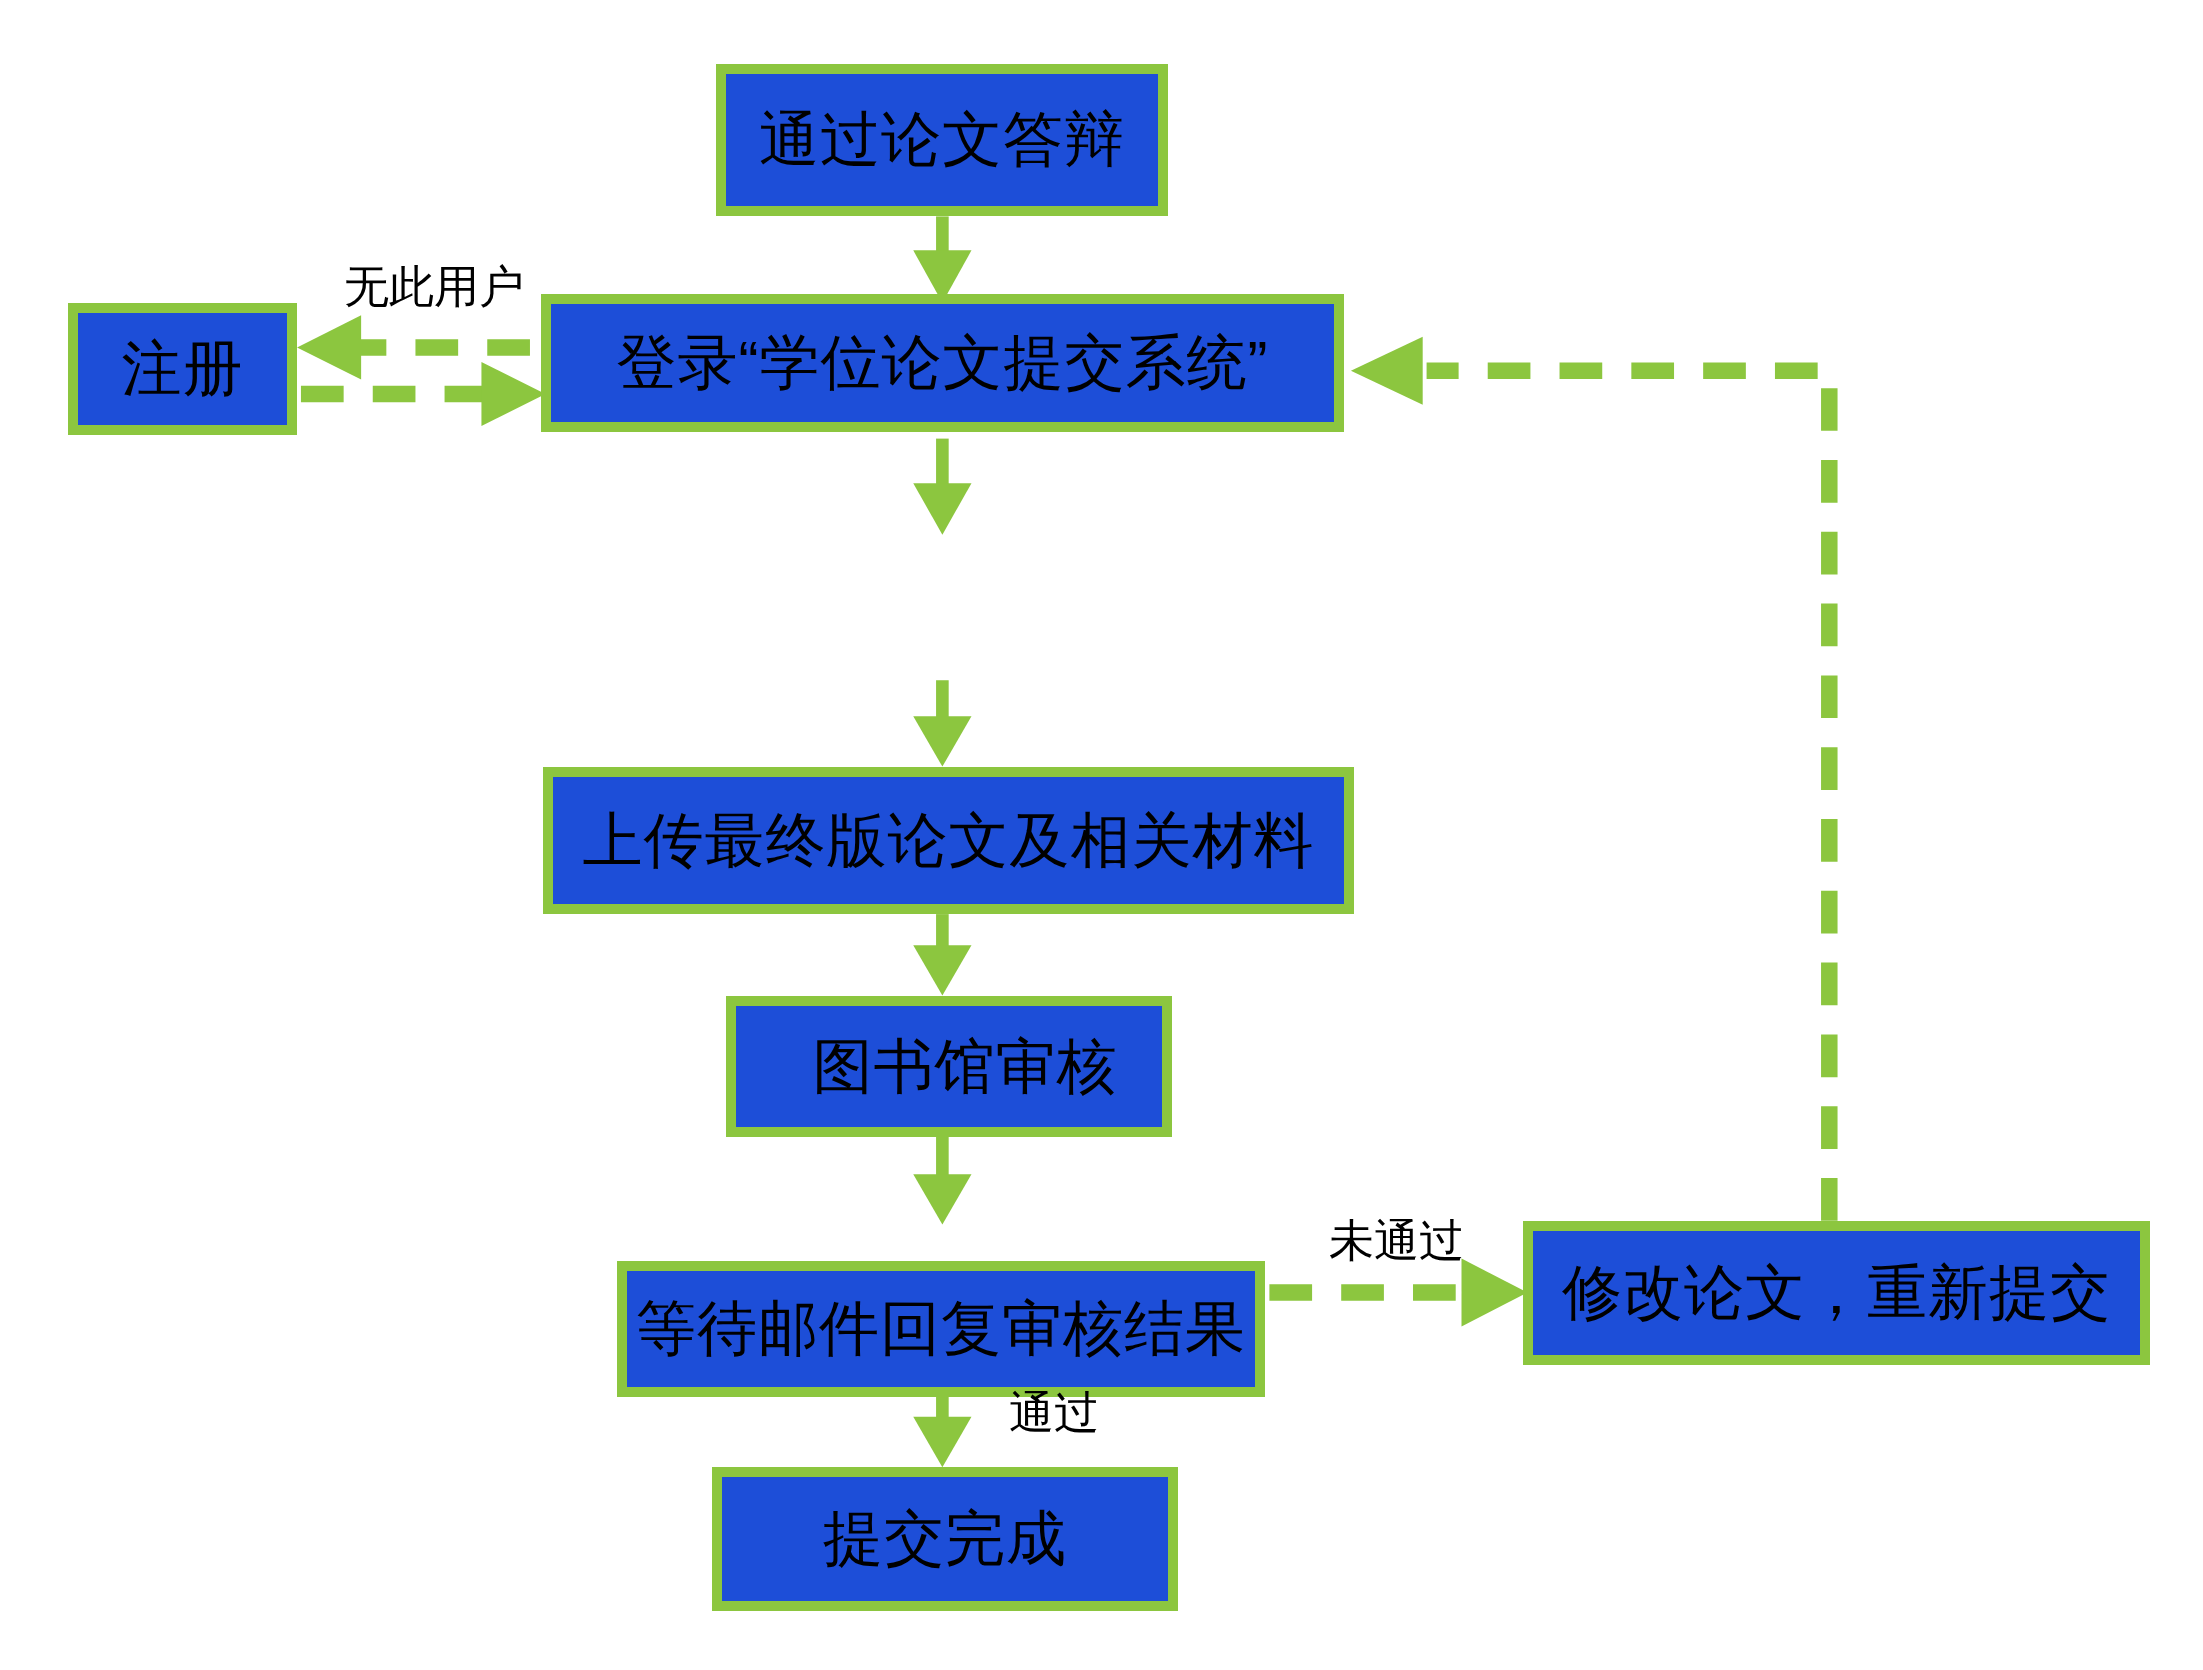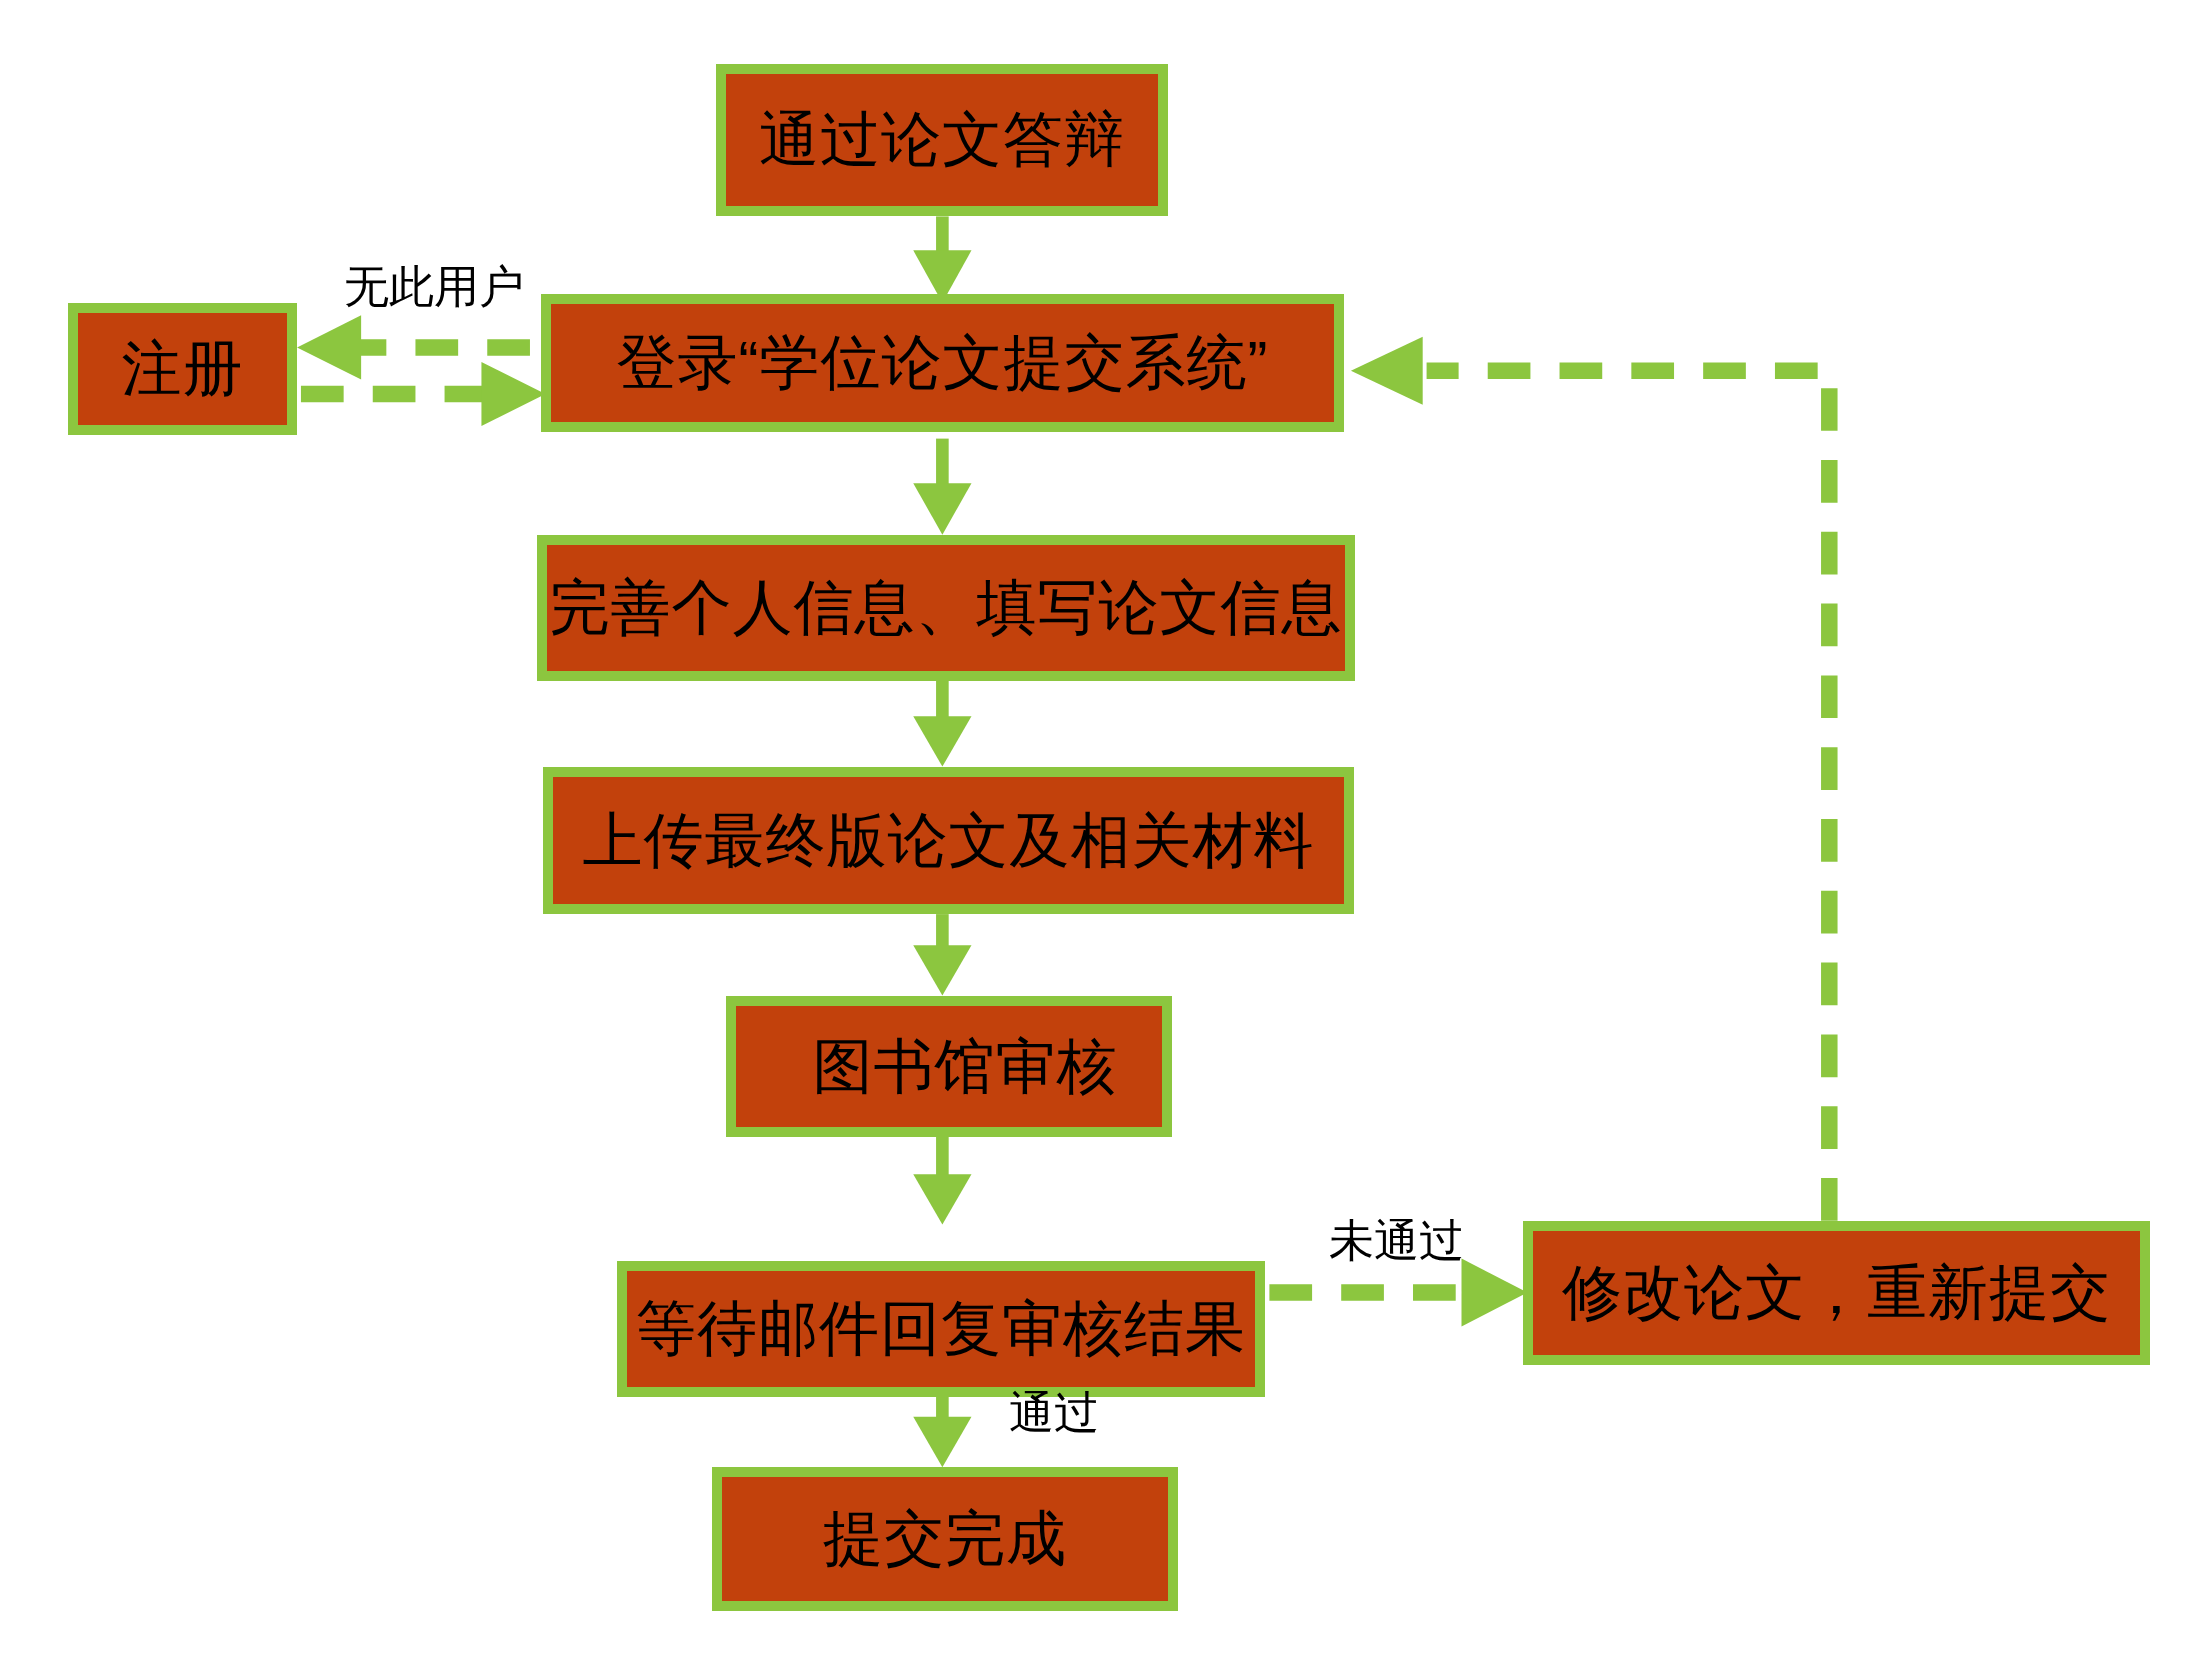--- a/index.html
+++ b/index.html
@@ -17,21 +17,21 @@
   }
   svg.layer {
     position: absolute;
     top: 0; left: 0;
     width: 2204px;
     height: 1671px;
   }
   .node {
     position: absolute;
     box-sizing: border-box;
-    background: #c2410c;
+    background: #1d4ed8;
     border: 10.7px solid #8CC63F;
     display: flex;
     align-items: center;
     justify-content: center;
     color: #000000;
     white-space: nowrap;
     line-height: 1;
   }
   .node-label {
     font-size: 60px;
@@ -108,23 +108,20 @@
   </div>
 
   <div class="node" style="left:68px; top:303px; width:229px; height:132px;">
     <span class="node-label">注册</span>
   </div>
 
   <div class="node" style="left:541px; top:294px; width:803px; height:138px;">
     <span class="node-label">登录“学位论文提交系统”</span>
   </div>
 
-  <div class="node" style="left:537px; top:535px; width:818px; height:146px;">
-    <span class="node-label">完善个人信息、填写论文信息</span>
-  </div>
 
   <div class="node" style="left:543px; top:767px; width:811px; height:147px;">
     <span class="node-label">上传最终版论文及相关材料</span>
   </div>
 
   <div class="node" style="left:726px; top:996px; width:446px; height:141px;padding-left:32px;">
     <span class="node-label">图书馆审核</span>
   </div>
 
   <div class="node" style="left:617px; top:1225px; width:648px; height:136px;margin-top:36px;">

